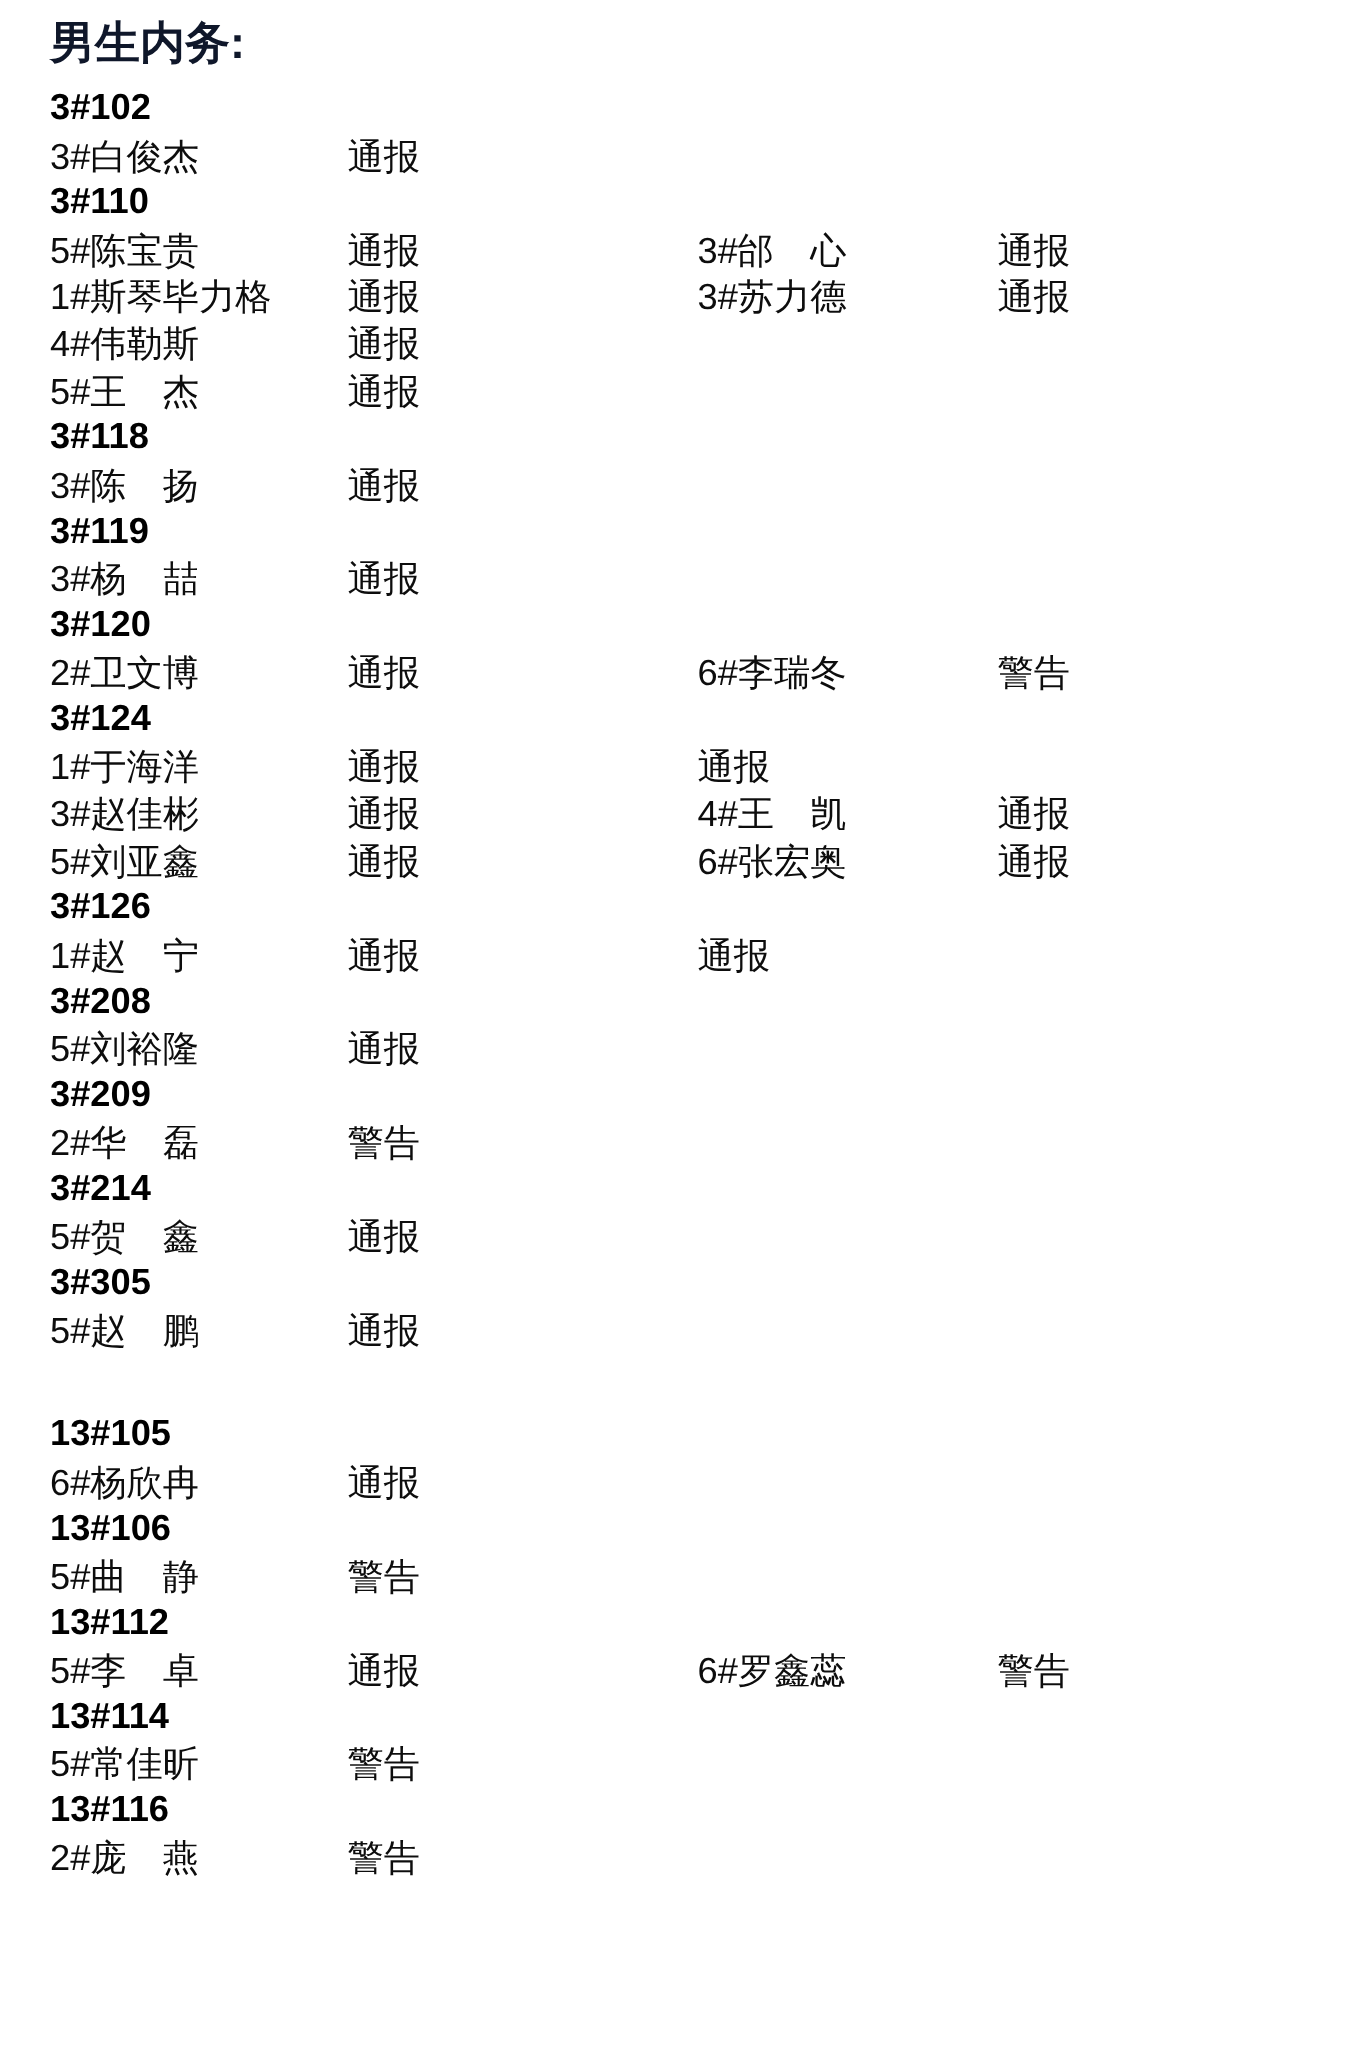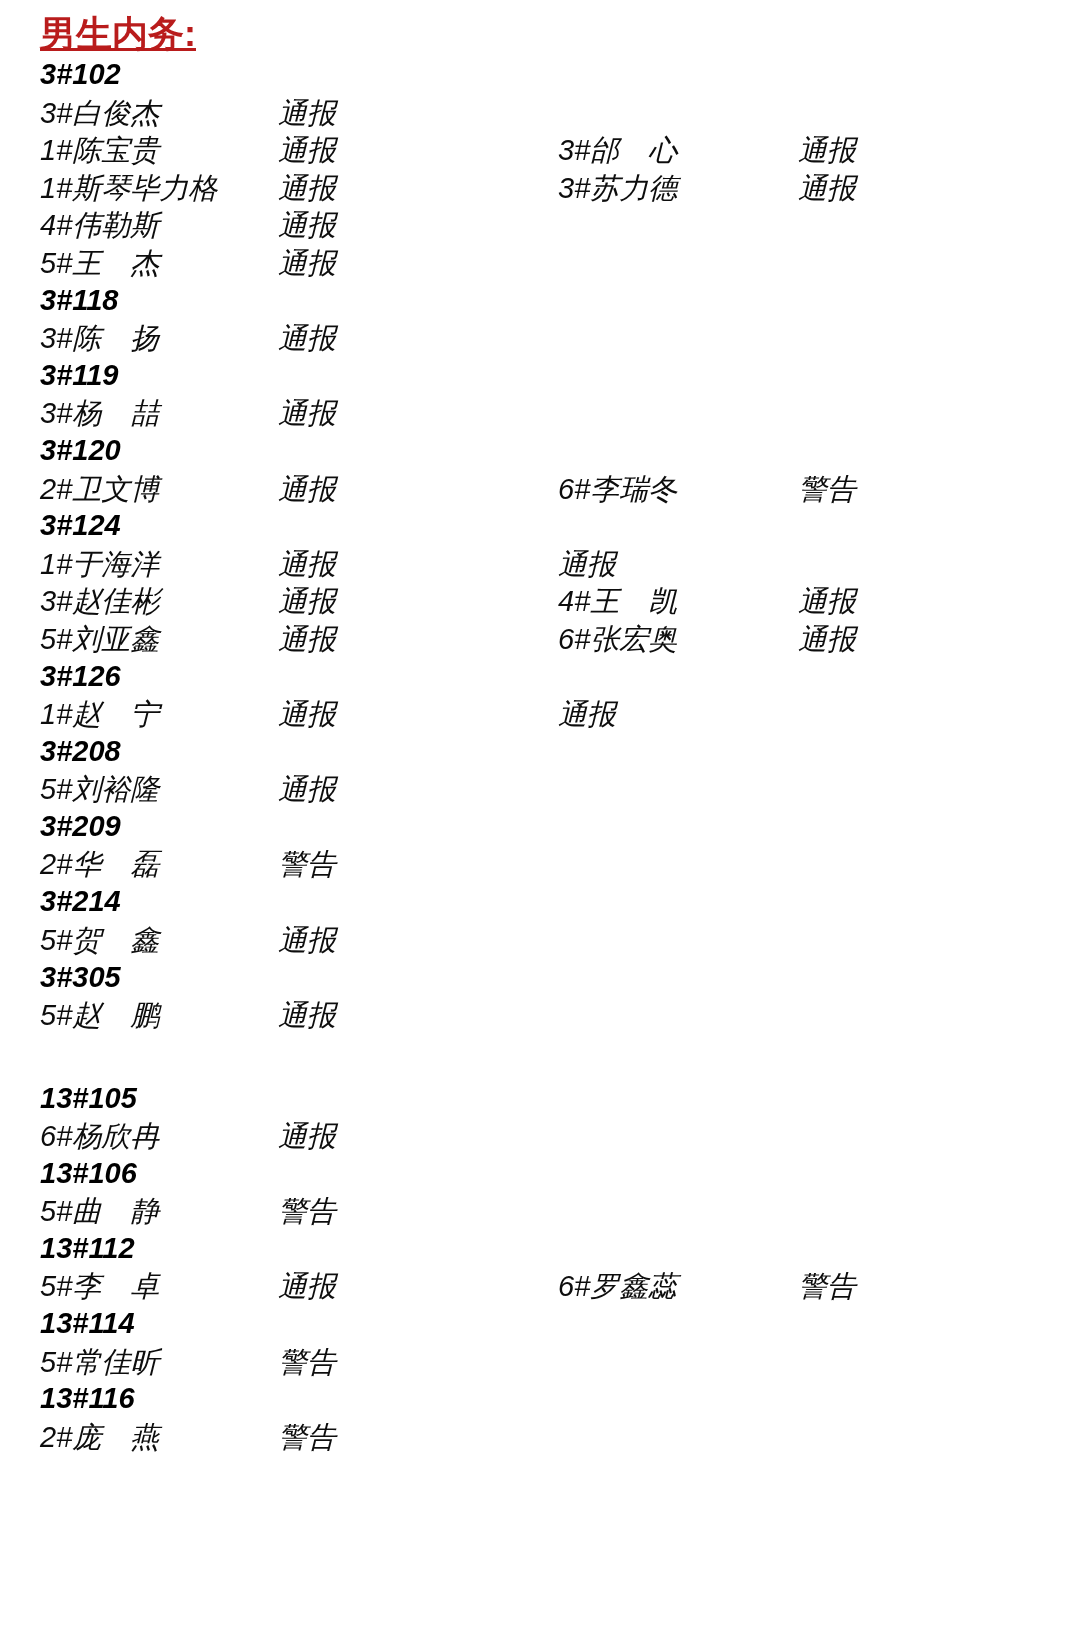--- a/index.html
+++ b/index.html
@@ -15,28 +15,27 @@
     font-family: "Liberation Sans", "DejaVu Sans", sans-serif;
   }
   .page {
     padding: 12px 0 0 40px;
   }
   .section-title {
     margin: 0;
     font-size: 36px;
     line-height: 44px;
     font-weight: 700;
-    color: #b91c1c;
-    text-decoration: underline;
+    color: #0f172a;
   }
   .section + .section {
     margin-top: 46px;
   }
   .lines {
-    font-style: italic;
+    margin-top: 12px;
   }
   .line {
     height: 37.6px;
     display: grid;
     grid-template-columns: 238px 280px 240px auto;
     align-items: center;
     font-size: 29px;
     white-space: pre;
   }
   .line.room {
@@ -50,21 +49,22 @@
 </style>
 </head>
 <body>
 
 <div class="page">
     <section class="section">
       <h2 class="section-title">男生内务:</h2>
       <div class="lines">
         <div class="line room">3#102</div>
         <div class="line entry"><span class="name">3#白俊杰</span><span class="status">通报</span></div>
-        <div class="line entry"><span class="name">1#陈宝贵</span><span class="status">通报</span><span class="name">3#邰　心</span><span class="status">通报</span></div>
+        <div class="line room">3#110</div>
+        <div class="line entry"><span class="name">5#陈宝贵</span><span class="status">通报</span><span class="name">3#邰　心</span><span class="status">通报</span></div>
         <div class="line entry"><span class="name">1#斯琴毕力格</span><span class="status">通报</span><span class="name">3#苏力德</span><span class="status">通报</span></div>
         <div class="line entry"><span class="name">4#伟勒斯</span><span class="status">通报</span></div>
         <div class="line entry"><span class="name">5#王　杰</span><span class="status">通报</span></div>
         <div class="line room">3#118</div>
         <div class="line entry"><span class="name">3#陈　扬</span><span class="status">通报</span></div>
         <div class="line room">3#119</div>
         <div class="line entry"><span class="name">3#杨　喆</span><span class="status">通报</span></div>
         <div class="line room">3#120</div>
         <div class="line entry"><span class="name">2#卫文博</span><span class="status">通报</span><span class="name">6#李瑞冬</span><span class="status">警告</span></div>
         <div class="line room">3#124</div>

